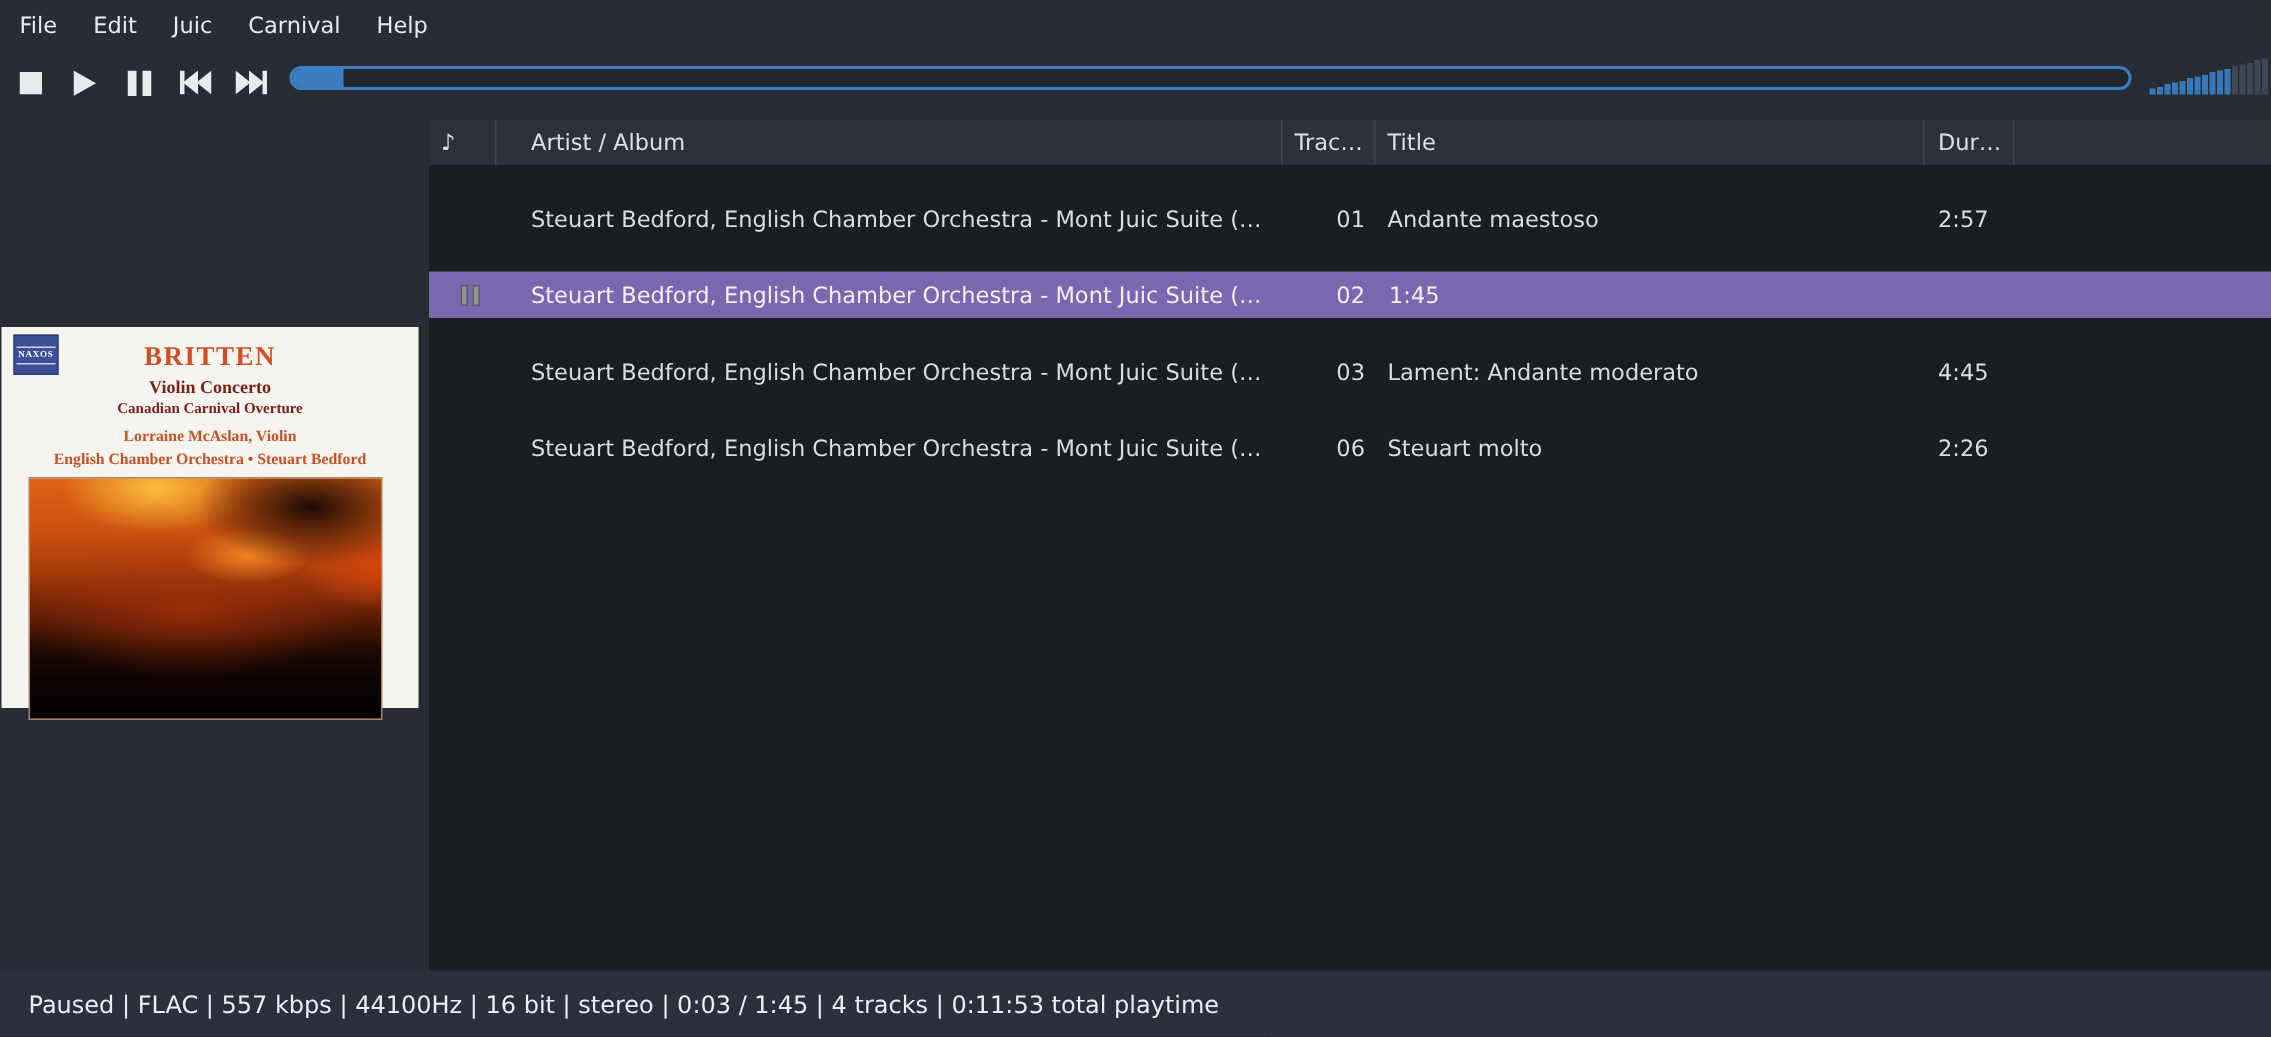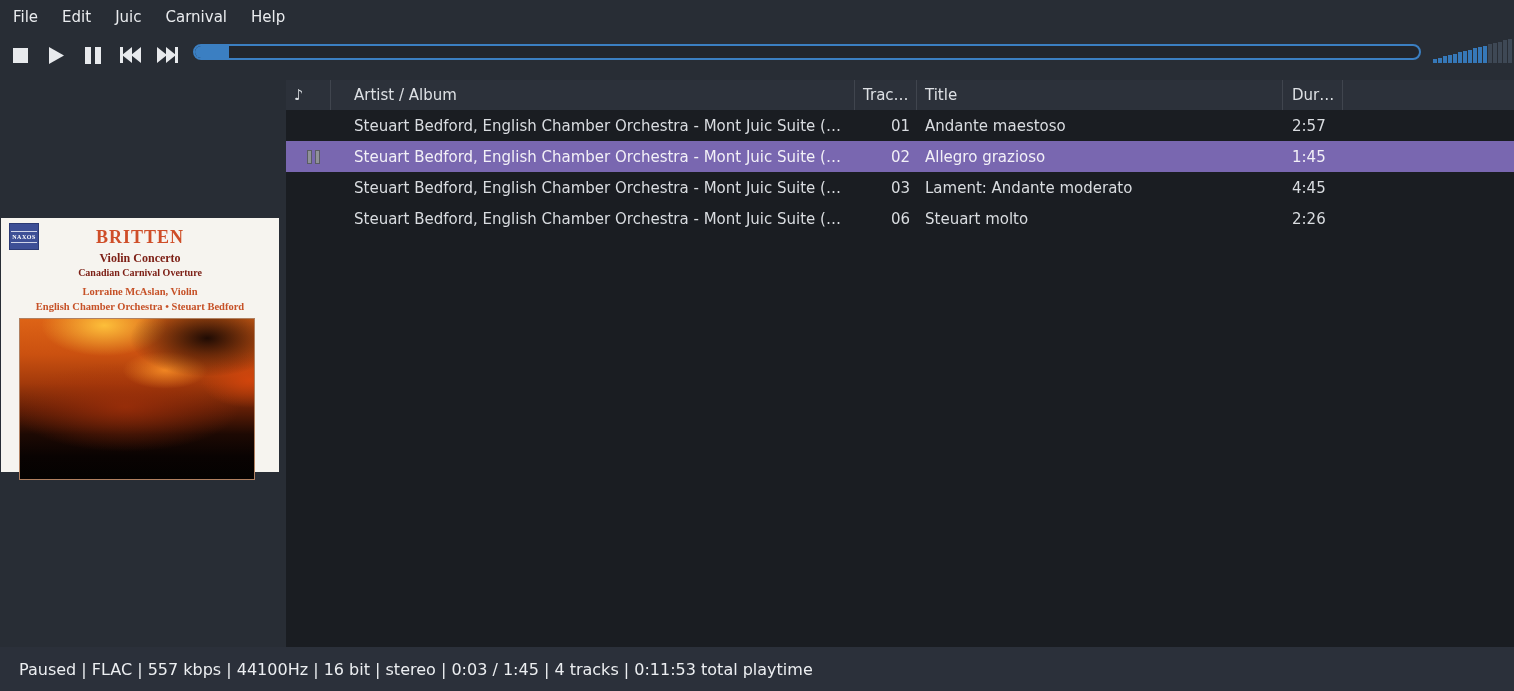--- a/index.html
+++ b/index.html
@@ -66,21 +66,21 @@
   .pl-header > div { display:flex; align-items:center; font-size:15px; color:#dde0e4;
                      border-right:1px solid #40454e; overflow:hidden; white-space:nowrap; }
   .pl-header > div:last-child { border-right:none; }
   .hd-note { padding-left:8px; font-size:13px; }
   .hd-artist { padding-left:23px; }
   .hd-track, .hd-title { padding-left:8px; }
   .hd-dur { padding-left:9px; }
 
   .pl-body { flex:1; background:#1a1d22; }
   .pl-row { height:31px; align-items:center; font-size:15px; color:#d9dce0;
-            white-space:nowrap; cursor:default; }
+            white-space:nowrap; cursor:default;margin-top:20px; }
   .pl-row > div { overflow:hidden; }
   .pl-row.selected { background:#7967b0; color:#f2f0f7; }
   .cell-ind { display:flex; justify-content:center; padding-left:10px; }
   .cell-artist { padding-left:23px; }
   .cell-track { text-align:right; padding-right:7px; }
   .cell-title { padding-left:8px; }
   .cell-dur { padding-left:9px; }
 
   .row-pause { display:flex; gap:3px; }
   .row-pause span { width:5px; height:14px; background:#909298; border:1px solid #5a5c63; }
@@ -207,21 +207,20 @@
 
       <div class="pl-grid pl-row selected">
         <div class="cell-ind">
           <div class="row-pause">
               <span></span>
               <span></span>
             </div>
         </div>
         <div class="cell-artist">Steuart Bedford, English Chamber Orchestra - Mont Juic Suite (…</div>
         <div class="cell-track">02</div>
-        <div class="cell-title">Allegro grazioso</div>
         <div class="cell-dur">1:45</div>
         <div></div>
       </div>
 
       <div class="pl-grid pl-row">
         <div class="cell-ind"></div>
         <div class="cell-artist">Steuart Bedford, English Chamber Orchestra - Mont Juic Suite (…</div>
         <div class="cell-track">03</div>
         <div class="cell-title">Lament: Andante moderato</div>
         <div class="cell-dur">4:45</div>

